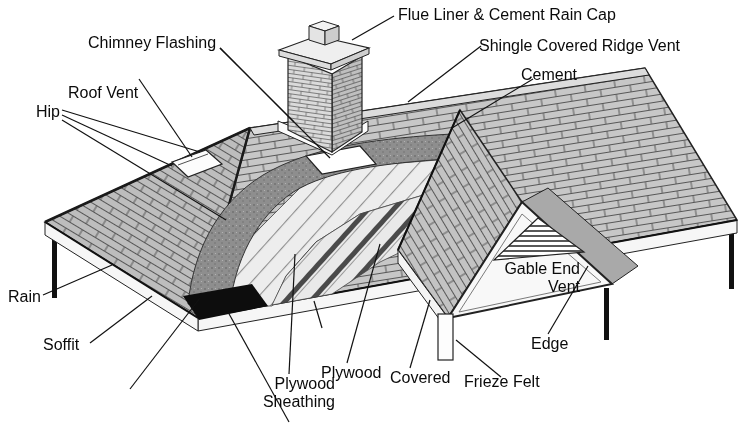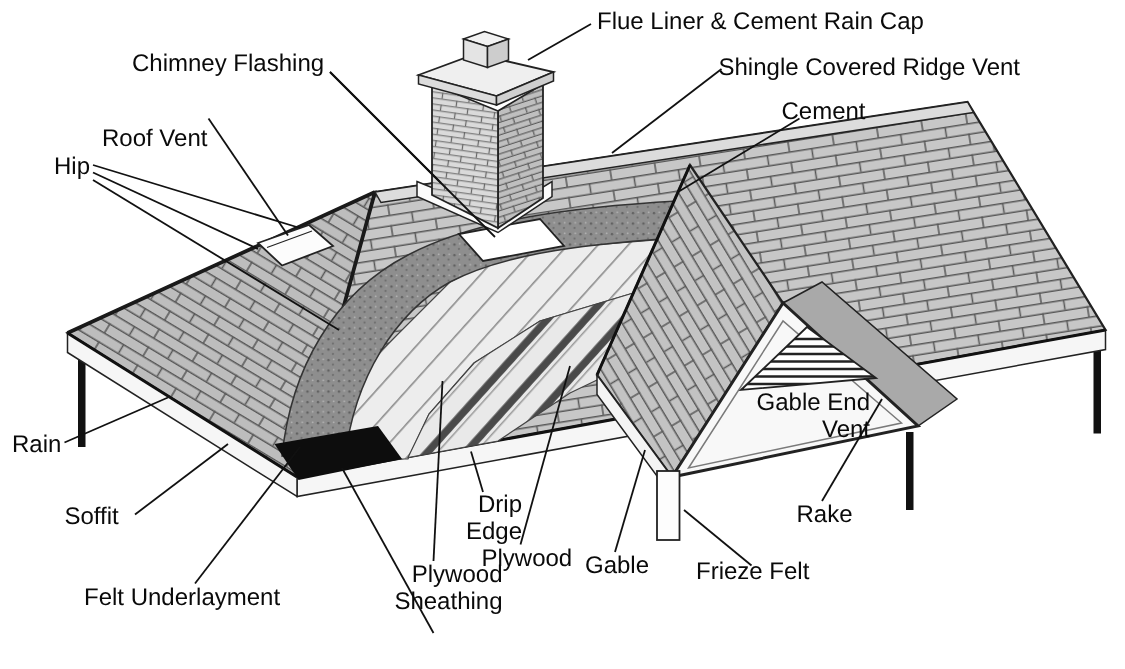--- a/index.html
+++ b/index.html
@@ -149,21 +149,19 @@
 
   <div class="lbl" style="left:398px;top:6px">Flue Liner &amp; Cement Rain Cap</div>
   <div class="lbl" style="left:88px;top:34px">Chimney Flashing</div>
   <div class="lbl" style="left:68px;top:84px">Roof Vent</div>
   <div class="lbl" style="left:36px;top:103px">Hip</div>
   <div class="lbl" style="left:479px;top:37px">Shingle Covered Ridge Vent</div>
   <div class="lbl" style="left:521px;top:66px">Cement</div>
   <div class="lbl wrap" style="left:502px;top:260px;width:78px">Gable End Vent</div>
   <div class="lbl" style="left:8px;top:288px">Rain</div>
   <div class="lbl" style="left:43px;top:336px">Soffit</div>
-  <div class="lbl" style="left:56px;top:390px">Felt Underlayment</div>
   <div class="lbl wrap" style="left:243px;top:375px;width:92px">Plywood Sheathing</div>
-  <div class="lbl wrap" style="left:300px;top:328px;width:48px">Drip Edge</div>
   <div class="lbl" style="left:321px;top:364px">Plywood</div>
-  <div class="lbl" style="left:390px;top:369px">Gable</div>
+  <div class="lbl" style="left:390px;top:369px">Covered</div>
   <div class="lbl" style="left:464px;top:373px">Frieze Felt</div>
-  <div class="lbl" style="left:531px;top:335px">Rake</div>
+  <div class="lbl" style="left:531px;top:335px">Edge</div>
 
 </div>
 
 </body></html>

